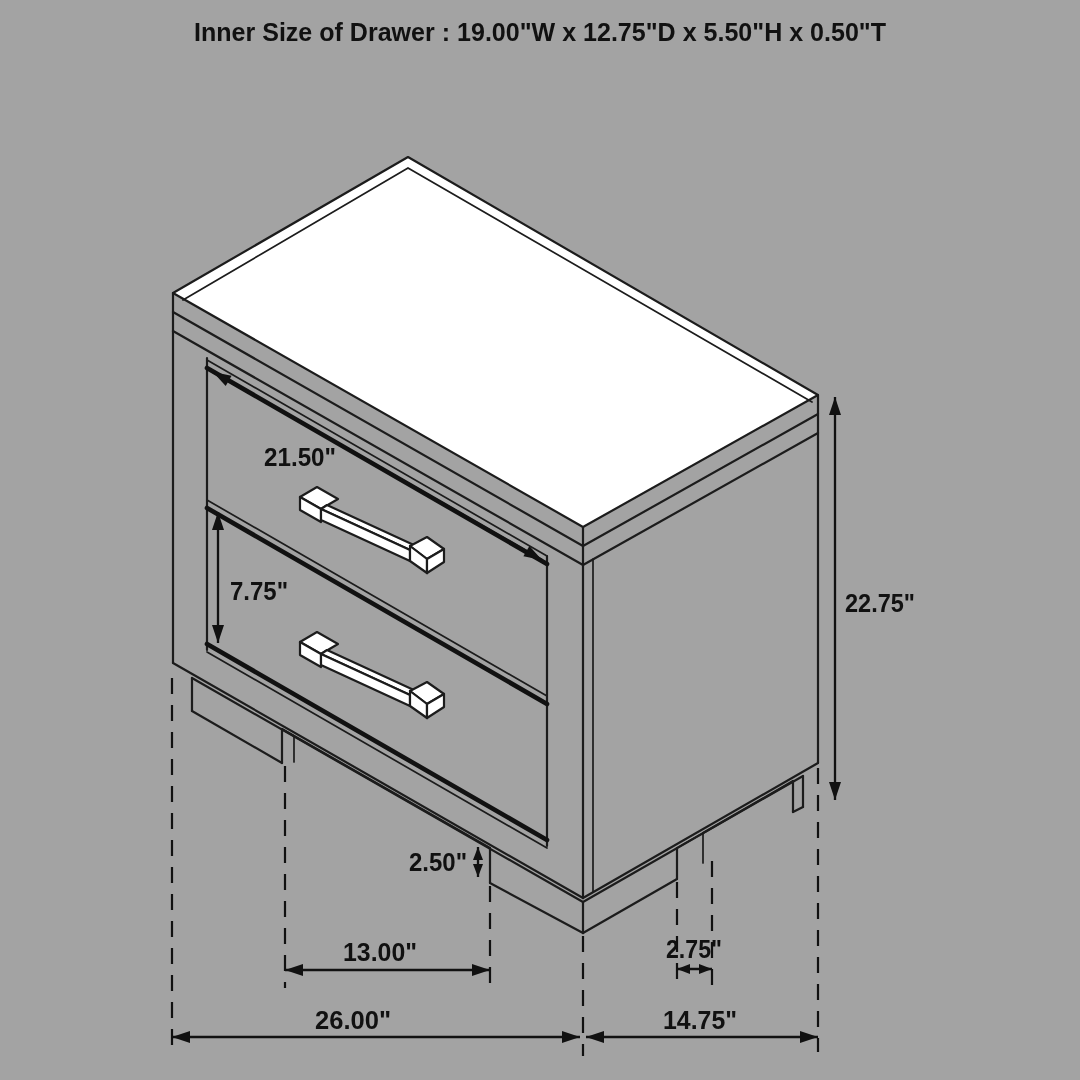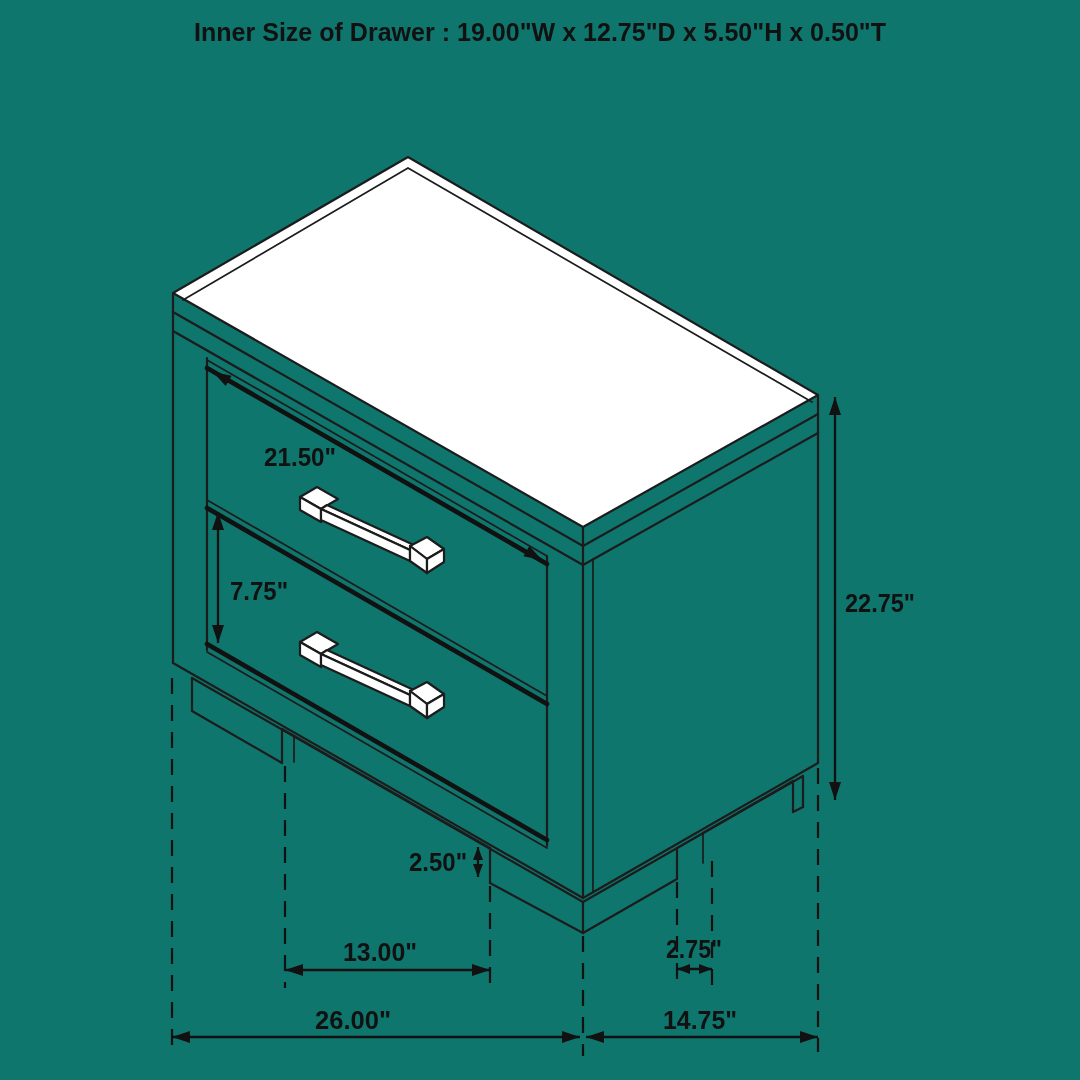--- a/index.html
+++ b/index.html
@@ -1,17 +1,17 @@
 <!DOCTYPE html>
 <html><head>
 <meta charset="utf-8">
 <style>
   html,body{margin:0;padding:0;background:#ffffff;}
   .page{
-    width:1080px;height:1080px;position:relative;background:#0f766e;
+    width:1080px;height:1080px;position:relative;background:#a3a3a3;
     font-family:"Liberation Sans", sans-serif;overflow:hidden;
   }
   svg{display:block}
   text{fill:#111111;font-weight:bold;font-family:"Liberation Sans", sans-serif;}
   .outline{fill:none;stroke:#1c1c1c;stroke-width:2.2;stroke-linecap:round;stroke-linejoin:round;}
   .thin{fill:none;stroke:#1c1c1c;stroke-width:1.7;stroke-linecap:round;}
   .thick{fill:none;stroke:#111111;stroke-width:4.6;stroke-linecap:round;}
   .dim{fill:none;stroke:#111111;stroke-width:2.3;stroke-linecap:butt;}
   .dash{fill:none;stroke:#111111;stroke-width:2.2;stroke-dasharray:16 11;stroke-linecap:butt;}
   .head{fill:#111111;stroke:none;}

